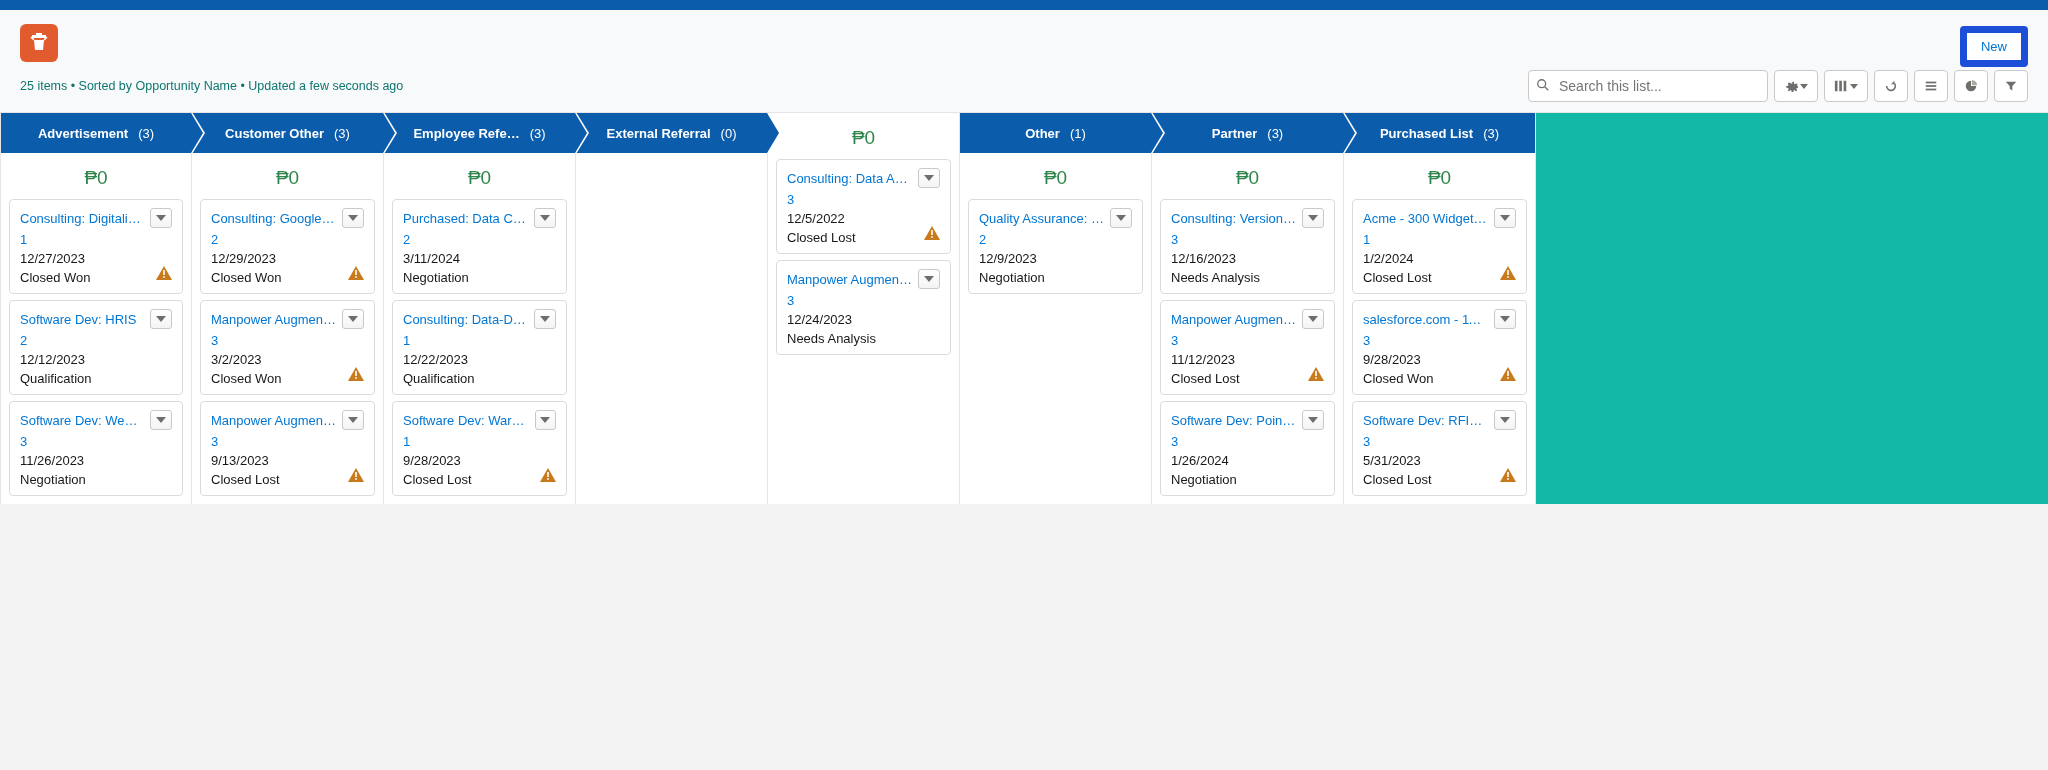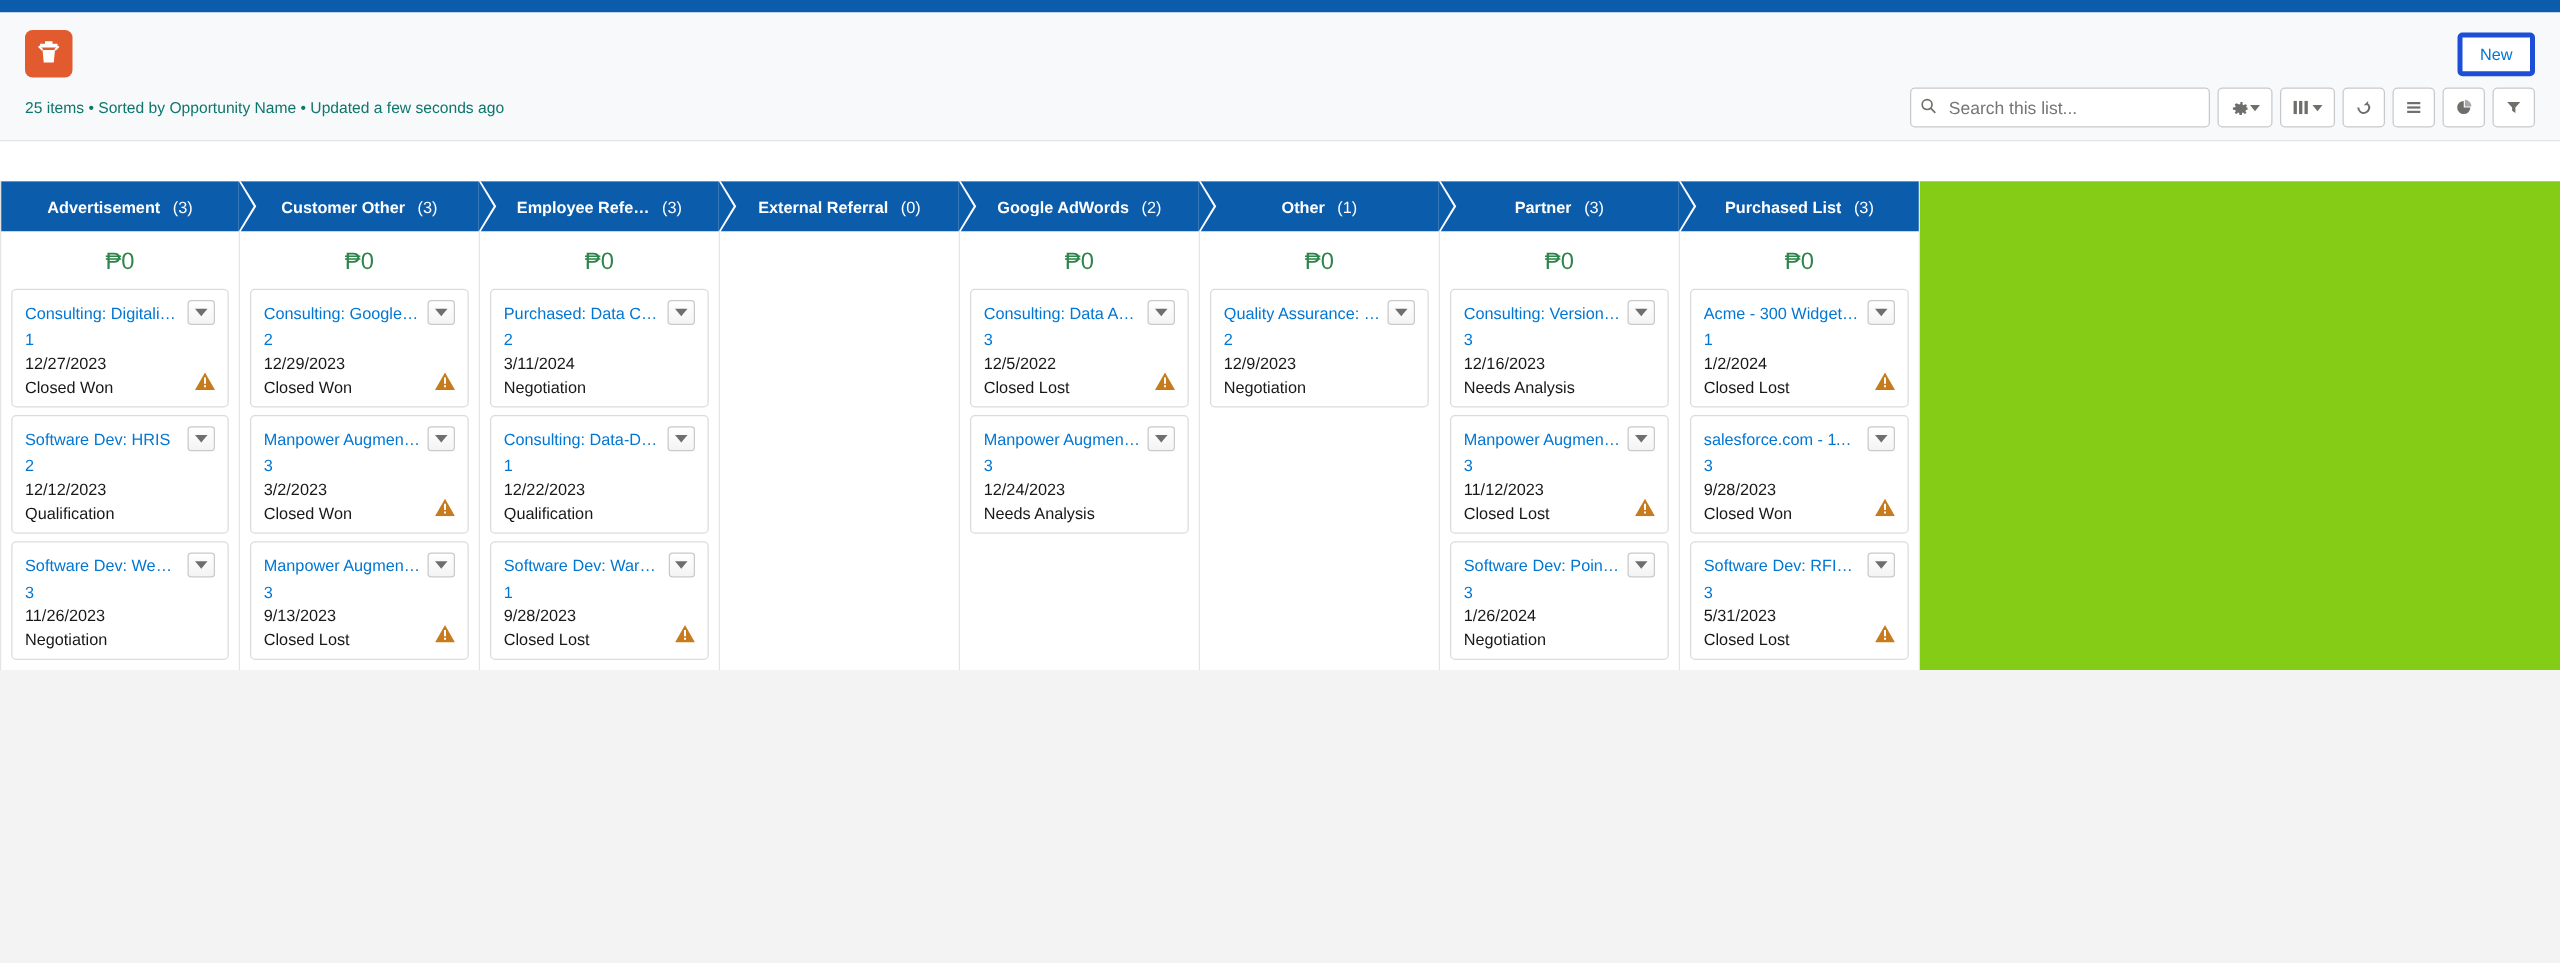--- a/index.html
+++ b/index.html
@@ -7,31 +7,31 @@
   .page { background: #fff; }
   .topbar { background: linear-gradient(#0b5cab,#0b5cab); height: 10px; }
   .header { padding: 14px 20px 6px 20px; display: flex; align-items: flex-start; position: relative; background: #f7f9fb; }
   .obj-icon { width: 38px; height: 38px; background: #e25b2f; border-radius: 6px; display: flex; align-items: center; justify-content: center; margin-right: 10px; }
   .obj-icon svg { width: 24px; height: 24px; fill: #fff; }
   .title-block .subtitle { font-size: 13px; color: #3e3e3c; }
   .title-row { display: flex; align-items: center; gap: 8px; }
   .title-row h1 { font-size: 22px; font-weight: 700; }
   .caret { border-left: 7px solid transparent; border-right: 7px solid transparent; border-top: 9px solid #181818; margin-top: 4px; }
   .pin-btn { width: 26px; height: 26px; border: 1px solid #c9c9c9; border-radius: 4px; background: #fff; display: flex; align-items: center; justify-content: center; cursor: pointer; }
-  .new-btn { position: absolute; right: 20px; top: 16px; border: 4px solid #1d4ed8; border-radius: 4px; background: #fff; color: #0176d3; padding: 6px 14px; font-size: 13px; cursor: pointer; }
+  .new-btn { position: absolute; right: 20px; top: 16px; border: 7px solid #1d4ed8; border-radius: 4px; background: #fff; color: #0176d3; padding: 6px 14px; font-size: 13px; cursor: pointer; }
   .meta-row { padding: 2px 20px 10px 20px; display: flex; justify-content: space-between; align-items: center; background: #f7f9fb; border-bottom: 1px solid #e5e5e5; }
   .meta-text { font-size: 12.5px; color: #0f766e; }
   .controls { display: flex; gap: 6px; align-items: center; }
   .search-box { position: relative; }
   .search-box input { width: 240px; height: 32px; border: 1px solid #c9c9c9; border-radius: 4px; padding: 0 10px 0 30px; font-size: 14px; }
   .search-box .sicon { position: absolute; left: 8px; top: 8px; color: #706e6b; }
   .icon-btn { width: 34px; height: 32px; border: 1px solid #c9c9c9; border-radius: 4px; background: #fff; display: flex; align-items: center; justify-content: center; cursor: pointer; color: #706e6b; }
   .icon-btn.wide { width: 44px; }
 
-  .kanban-stages { display: flex; padding: 0; background: #84cc16; overflow-x: auto; margin-top: 32px; }
+  .kanban-stages { display: flex; padding: 0; background: #14b8a6; overflow-x: auto; }
   .stage { flex: 0 0 192px; min-width: 192px; border-right: 1px solid #e5e5e5; background: #fff; }
   .stage:first-child { border-left: 1px solid #e5e5e5; }
   .stage-header { position: relative; height: 40px; background: #0b5cab; color: #fff; display: flex; align-items: center; justify-content: center; gap: 10px; font-size: 13px; font-weight: 600; }
   .stage-header::after { content: ""; position: absolute; right: -12px; top: 0; border-top: 20px solid transparent; border-bottom: 20px solid transparent; border-left: 12px solid #0b5cab; z-index: 2; }
   .stage-header::before { content: ""; position: absolute; right: -14px; top: -1px; border-top: 21px solid transparent; border-bottom: 21px solid transparent; border-left: 13px solid #fff; z-index: 1; }
   .stage:last-child .stage-header::after,
   .stage:last-child .stage-header::before { display: none; }
   .stage-label { max-width: 110px; white-space: nowrap; overflow: hidden; text-overflow: ellipsis; }
   .stage-count { font-weight: 400; }
   .stage-amount { text-align: center; color: #2e844a; font-size: 19px; font-weight: 400; padding: 14px 0 10px; }
@@ -270,24 +270,20 @@
         </div>
       </div>
       <div class="stage">
         <div class="stage-header">
           <span class="stage-label">External Referral</span>
           <span class="stage-count">(0)</span>
         </div>
         <div class="cards"></div>
       </div>
       <div class="stage">
-        <div class="stage-header">
-          <span class="stage-label">Google AdWords</span>
-          <span class="stage-count">(2)</span>
-        </div>
         <div class="stage-amount">₱0</div>
         <div class="cards">
           <div class="card">
             <div class="card-title-row">
               <a class="card-title">Consulting: Data A…</a>
               <div class="card-menu">
                 <div class="tri"></div>
               </div>
             </div>
             <div class="card-line"><a class="card-link">3</a></div>

